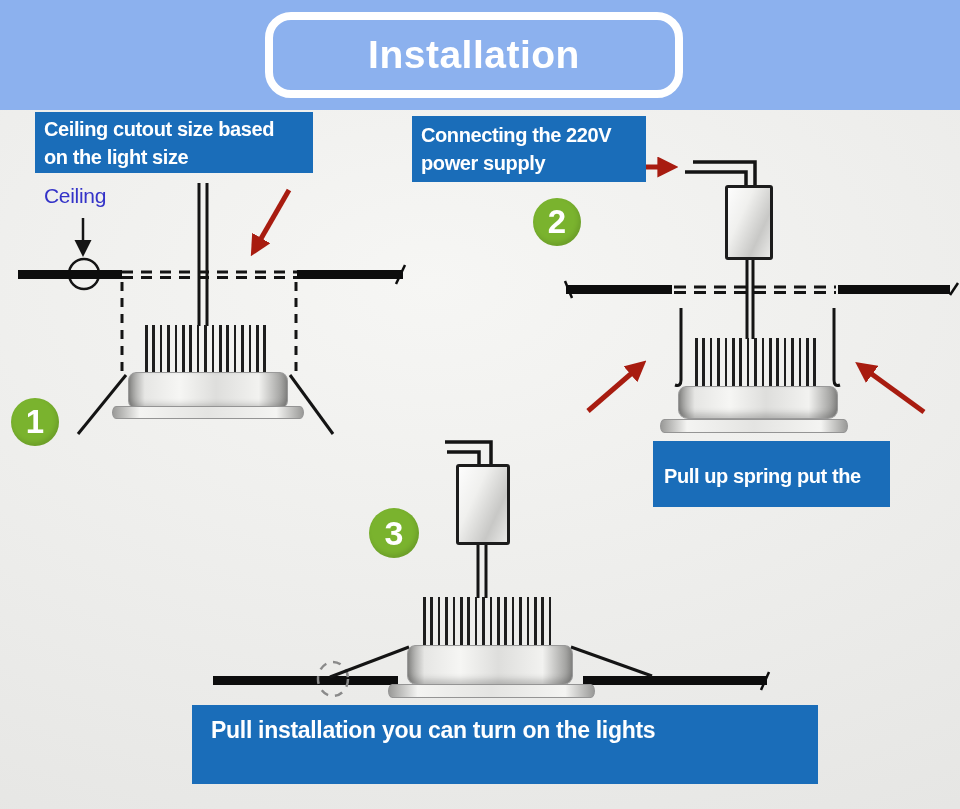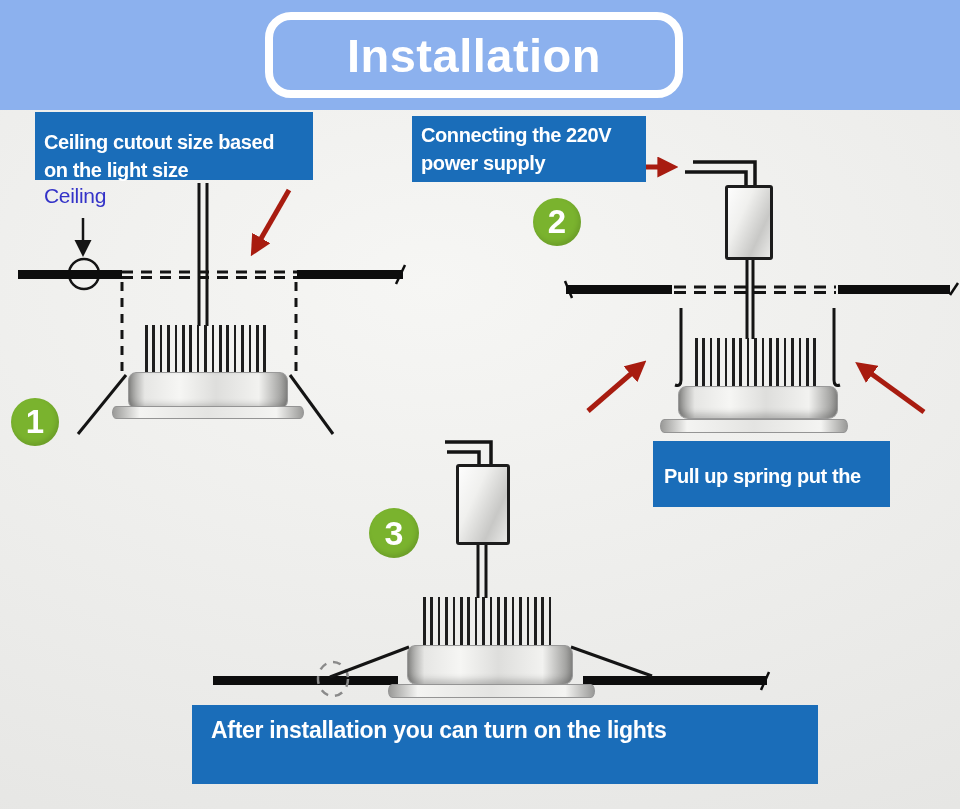--- a/index.html
+++ b/index.html
@@ -18,29 +18,29 @@
   .banner{
     position:absolute;left:0;top:0;width:960px;height:110px;
     background:#8cb1ee;z-index:2;
   }
   .title-box{
     position:absolute;left:265px;top:12px;width:418px;height:86px;
     border:8px solid #ffffff;border-radius:26px;box-sizing:border-box;
     display:flex;align-items:center;justify-content:center;
   }
   .title-box span{
-    color:#ffffff;font-size:47px;font-weight:bold;letter-spacing:.5px;
+    color:#ffffff;font-size:39px;font-weight:bold;letter-spacing:.5px;
   }
 
   
   .label-box{
     position:absolute;background:#1a6db9;color:#ffffff;font-weight:bold;
     box-sizing:border-box;z-index:3;line-height:1.38;letter-spacing:-.4px;
   }
-  .label-step1{left:35px;top:112px;width:278px;height:68px;font-size:20px;padding:17px 9px;}
+  .label-step1{left:35px;top:112px;width:278px;height:61px;font-size:20px;padding:4px 9px;}
   .label-step2{left:412px;top:116px;width:234px;height:66px;font-size:20px;padding:6px 9px;}
   .label-note {left:653px;top:441px;width:237px;height:66px;font-size:20px;padding:22px 11px;}
   .footer-box{
     left:192px;top:705px;width:626px;height:79px;font-size:23px;
     padding:9px 19px;letter-spacing:-.3px;white-space:nowrap;line-height:1.4;
   }
 
   .ceiling-label{
     position:absolute;left:44px;top:184px;z-index:3;
     color:#3433c8;font-size:21px;font-weight:normal;letter-spacing:-.3px;
@@ -209,16 +209,16 @@
     <div>Pull up spring put the</div>
   </div>
 
   <div class="step-num num3">3</div>
   <div class="driver driver3"></div>
   <div class="fins fins3"></div>
   <div class="lamp-body body3"></div>
   <div class="lamp-flange flange3"></div>
 
   <div class="label-box footer-box">
-    <div>After installation you can turn on the lights</div>
+    <div>Pull installation you can turn on the lights</div>
   </div>
 
 </div>
 
 </body></html>

